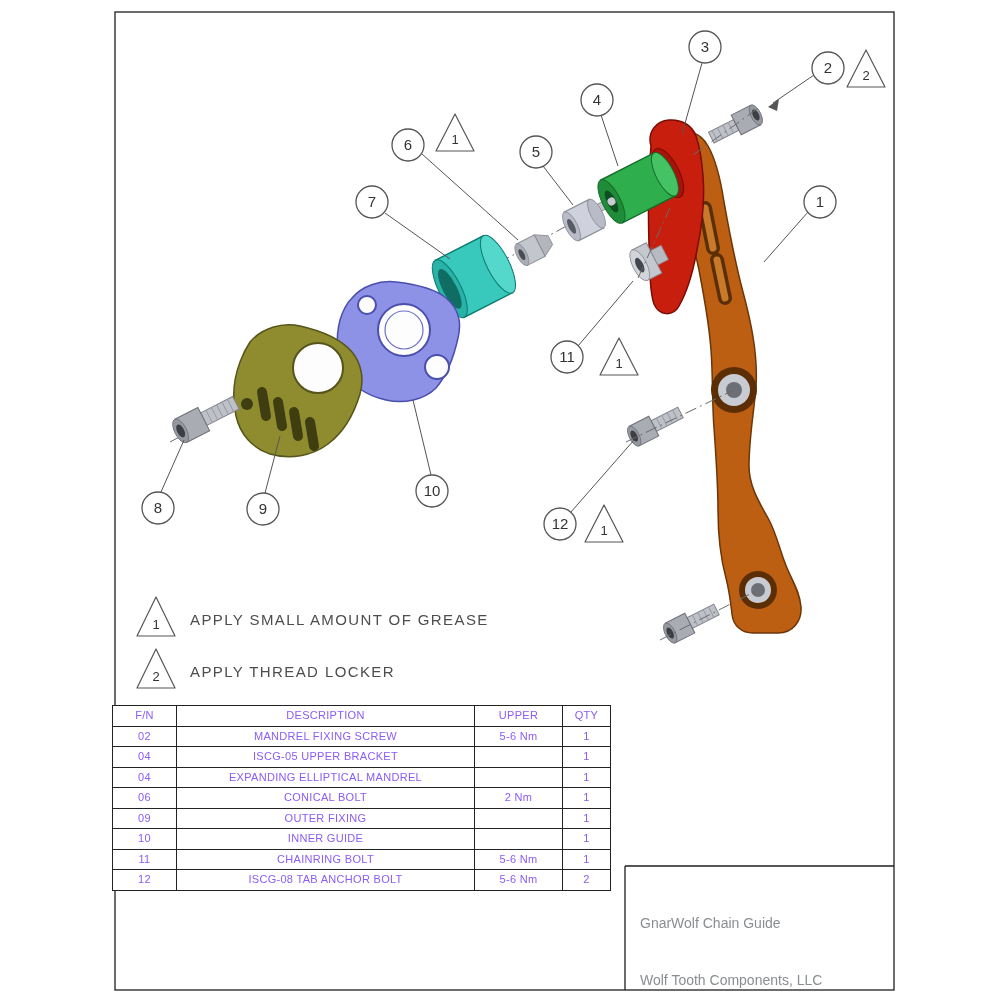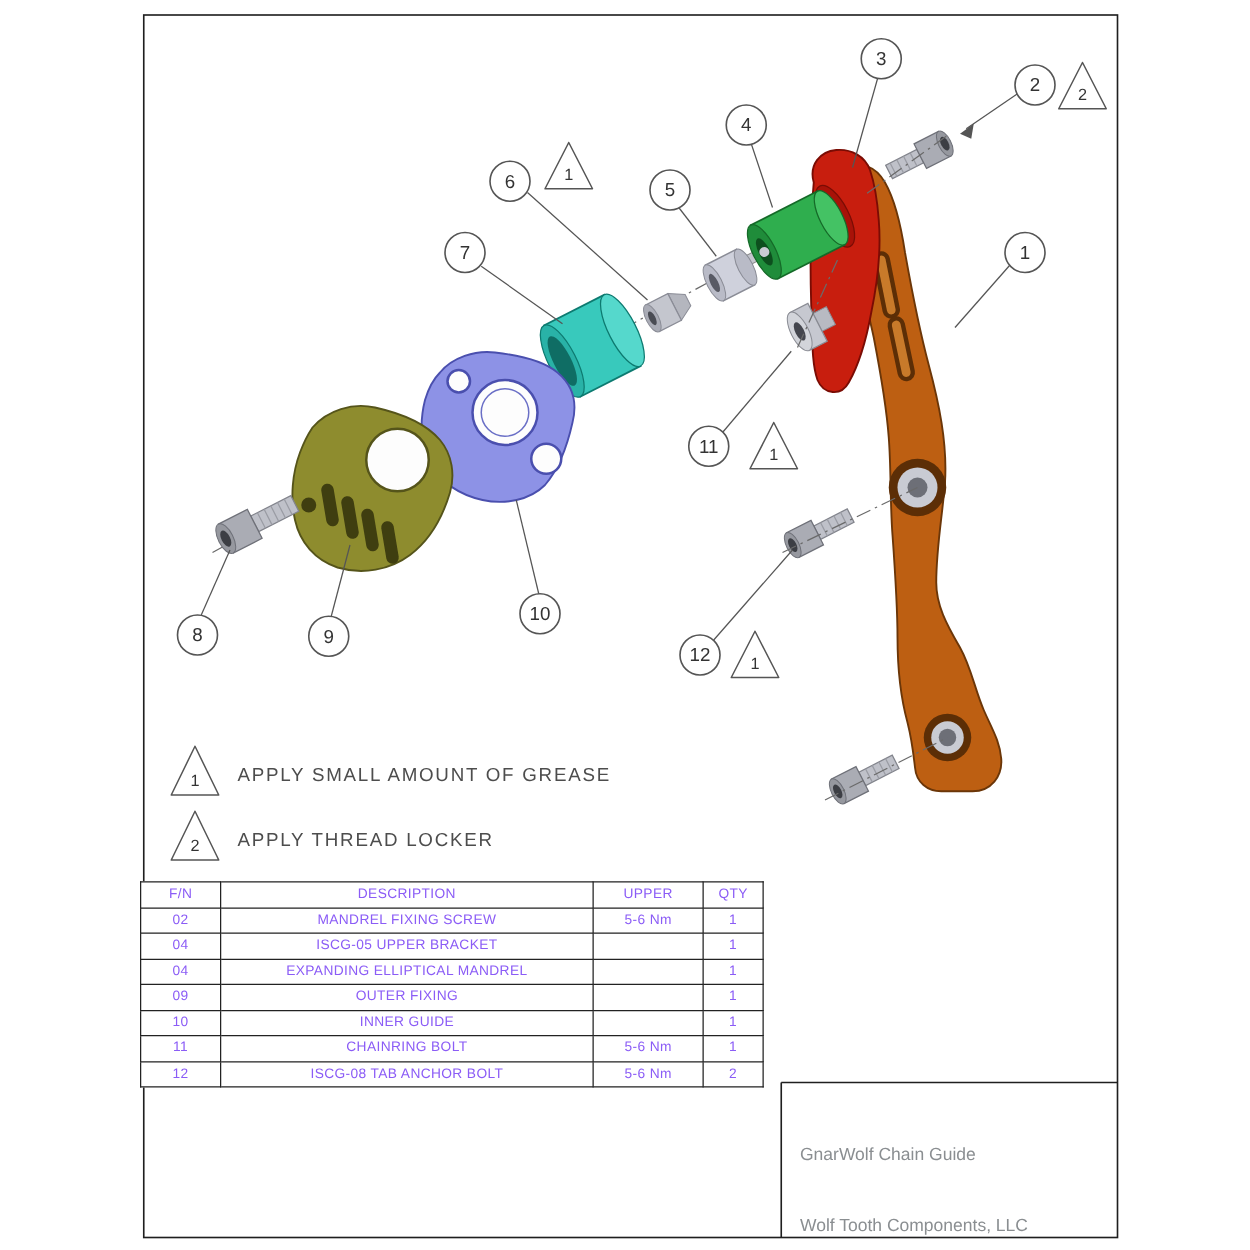--- a/index.html
+++ b/index.html
@@ -297,20 +297,26 @@
           <td></td>
           <td>1</td>
         </tr>
         <tr>
           <td>04</td>
           <td>EXPANDING ELLIPTICAL MANDREL</td>
           <td></td>
           <td>1</td>
         </tr>
         <tr>
+          <td>06</td>
+          <td>CONICAL BOLT</td>
+          <td>2 Nm</td>
+          <td>1</td>
+        </tr>
+        <tr>
           <td>09</td>
           <td>OUTER FIXING</td>
           <td></td>
           <td>1</td>
         </tr>
         <tr>
           <td>10</td>
           <td>INNER GUIDE</td>
           <td></td>
           <td>1</td>

